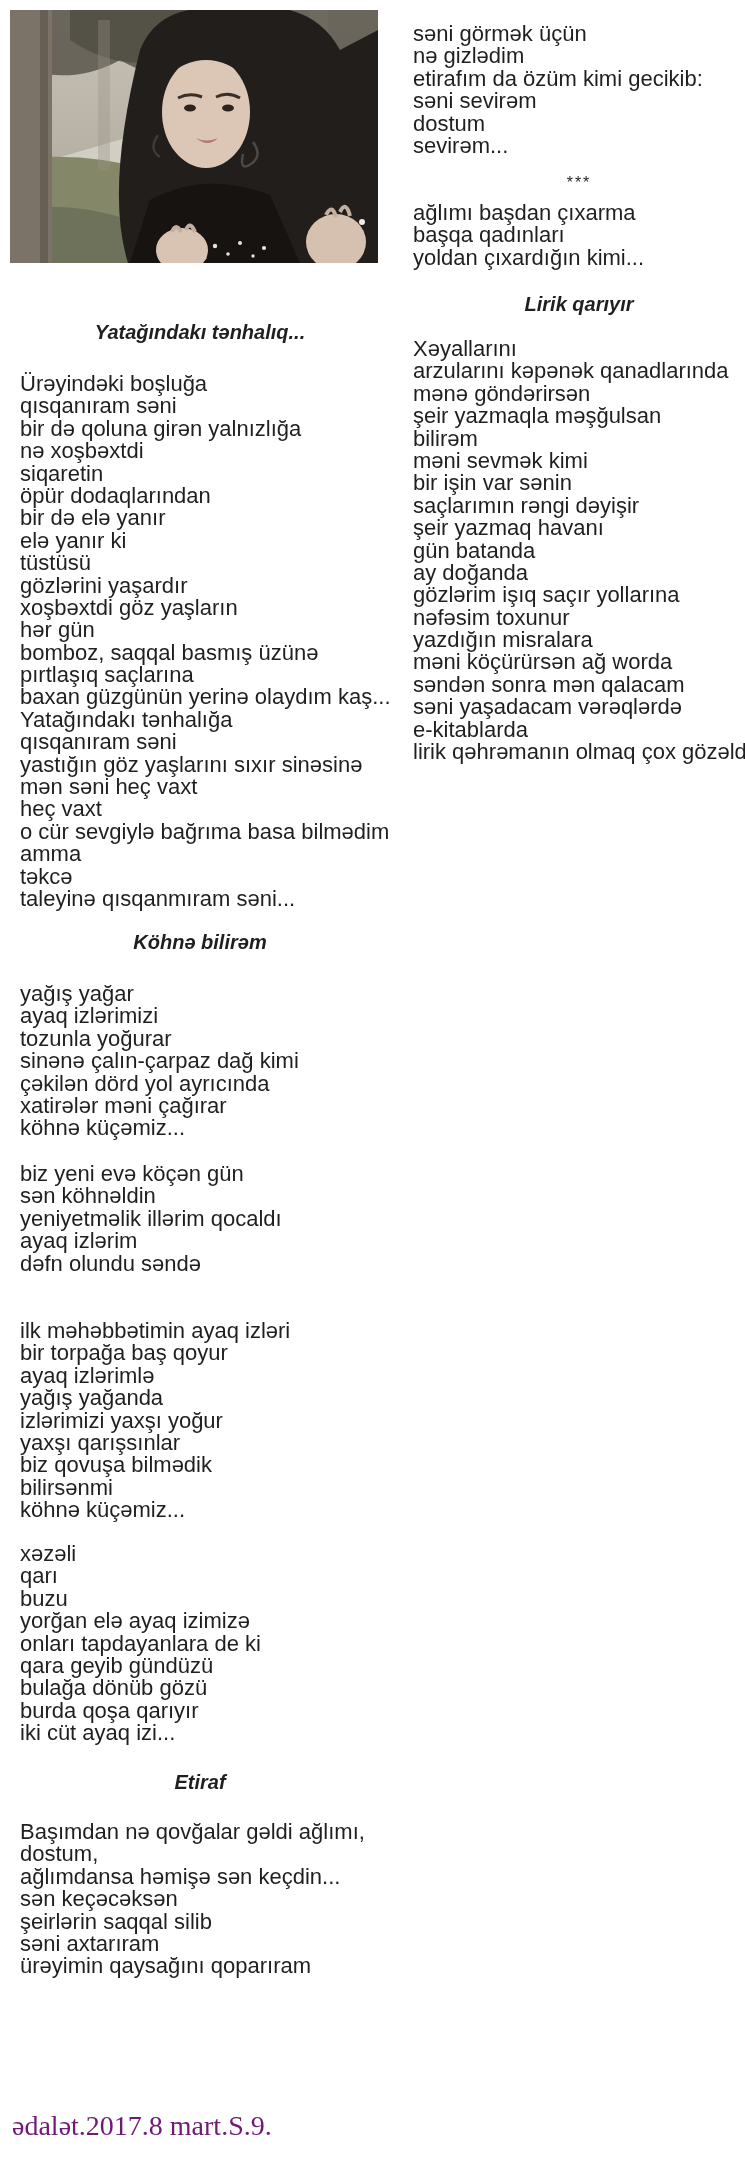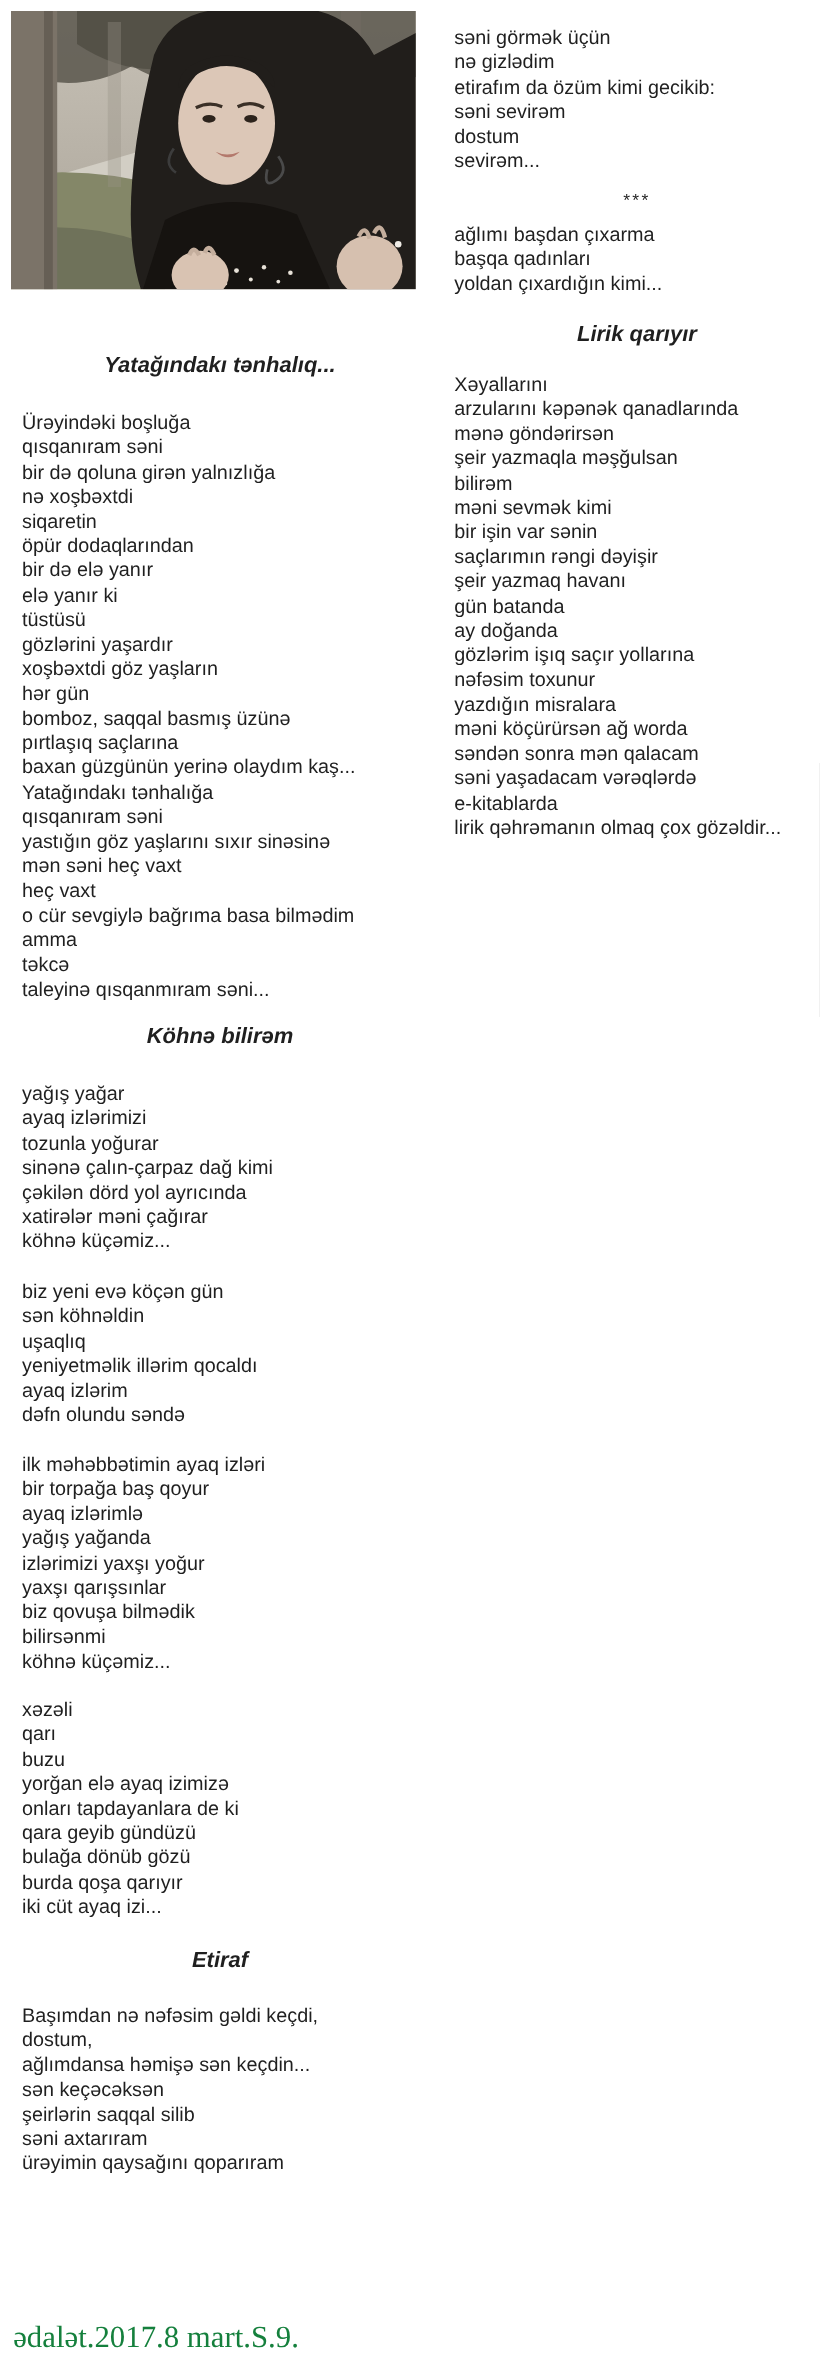--- a/index.html
+++ b/index.html
@@ -10,39 +10,39 @@
     background:#ffffff;
     overflow:hidden;
     font-family:"Liberation Sans", sans-serif;
     color:#1f1f1f;
   }
   .photo {
     position:absolute; left:10px; top:10px; width:368px; height:253px;
     background:#b9b2a7;
   }
   .photo svg { display:block; width:100%; height:100%; }
-  .block { position:absolute; font-size:18px; line-height:22.4px; white-space:pre; }
+  .block { position:absolute; font-size:22px; line-height:22.4px; white-space:pre; }
   .lines .line { height:22.4px; }
   .heading {
     position:absolute;
     font-size:20px; font-weight:bold; font-style:italic;
     text-align:center; line-height:22px;
   }
   .leftcol { left:20px; width:340px; }
   .lefthead { left:30px; width:340px; }
   .rightcol { left:413px; width:332px; }
   .righthead { left:413px; width:332px; }
   .separator {
     position:absolute; left:413px; width:332px;
     text-align:center; font-size:16px; letter-spacing:2px; line-height:22.4px;
   }
   .footer {
     position:absolute; left:12px; top:2110px;
     font-family:"Liberation Serif", serif;
-    font-size:28px; line-height:32px; color:#15803d;
+    font-size:28px; line-height:32px; color:#701a75;
     font-weight:normal;
   }
 </style>
 </head>
 <body>
 
 <div class="page">
 
   <div class="photo">
     <svg viewBox="0 0 368 253" preserveAspectRatio="none">
@@ -102,26 +102,26 @@
       <circle cx="352" cy="212" r="3" fill="#efece6"></circle>
     </svg>
   </div>
 
 
   <div class="heading lefthead" style="top:321px">Yatağındakı tənhalıq...</div>
   <div class="block leftcol lines" style="top:373px"><div class="line">Ürəyindəki boşluğa</div><div class="line">qısqanıram səni</div><div class="line">bir də qoluna girən yalnızlığa</div><div class="line">nə xoşbəxtdi</div><div class="line">siqaretin</div><div class="line">öpür dodaqlarından</div><div class="line">bir də elə yanır</div><div class="line">elə yanır ki</div><div class="line">tüstüsü</div><div class="line">gözlərini yaşardır</div><div class="line">xoşbəxtdi göz yaşların</div><div class="line">hər gün</div><div class="line">bomboz, saqqal basmış üzünə</div><div class="line">pırtlaşıq saçlarına</div><div class="line">baxan güzgünün yerinə olaydım kaş...</div><div class="line">Yatağındakı tənhalığa</div><div class="line">qısqanıram səni</div><div class="line">yastığın göz yaşlarını sıxır sinəsinə</div><div class="line">mən səni heç vaxt</div><div class="line">heç vaxt</div><div class="line">o cür sevgiylə bağrıma basa bilmədim</div><div class="line">amma</div><div class="line">təkcə</div><div class="line">taleyinə qısqanmıram səni...</div></div>
 
   <div class="heading lefthead" style="top:931px">Köhnə bilirəm</div>
   <div class="block leftcol lines" style="top:983px"><div class="line">yağış yağar</div><div class="line">ayaq izlərimizi</div><div class="line">tozunla yoğurar</div><div class="line">sinənə çalın-çarpaz dağ kimi</div><div class="line">çəkilən dörd yol ayrıcında</div><div class="line">xatirələr məni çağırar</div><div class="line">köhnə küçəmiz...</div></div>
-  <div class="block leftcol lines" style="top:1163px"><div class="line">biz yeni evə köçən gün</div><div class="line">sən köhnəldin</div><div class="line">uşaqlıq</div><div class="line">yeniyetməlik illərim qocaldı</div><div class="line">ayaq izlərim</div><div class="line">dəfn olundu səndə</div></div>
+  <div class="block leftcol lines" style="top:1163px"><div class="line">biz yeni evə köçən gün</div><div class="line">sən köhnəldin</div><div class="line">yeniyetməlik illərim qocaldı</div><div class="line">ayaq izlərim</div><div class="line">dəfn olundu səndə</div></div>
   <div class="block leftcol lines" style="top:1320px"><div class="line">ilk məhəbbətimin ayaq izləri</div><div class="line">bir torpağa baş qoyur</div><div class="line">ayaq izlərimlə</div><div class="line">yağış yağanda</div><div class="line">izlərimizi yaxşı yoğur</div><div class="line">yaxşı qarışsınlar</div><div class="line">biz qovuşa bilmədik</div><div class="line">bilirsənmi</div><div class="line">köhnə küçəmiz...</div></div>
   <div class="block leftcol lines" style="top:1543px"><div class="line">xəzəli</div><div class="line">qarı</div><div class="line">buzu</div><div class="line">yorğan elə ayaq izimizə</div><div class="line">onları tapdayanlara de ki</div><div class="line">qara geyib gündüzü</div><div class="line">bulağa dönüb gözü</div><div class="line">burda qoşa qarıyır</div><div class="line">iki cüt ayaq izi...</div></div>
 
   <div class="heading lefthead" style="top:1771px">Etiraf</div>
-  <div class="block leftcol lines" style="top:1821px"><div class="line">Başımdan nə nəfəsim gəldi keçdi,</div><div class="line">dostum,</div><div class="line">ağlımdansa həmişə sən keçdin...</div><div class="line">sən keçəcəksən</div><div class="line">şeirlərin saqqal silib</div><div class="line">səni axtarıram</div><div class="line">ürəyimin qaysağını qoparıram</div></div>
+  <div class="block leftcol lines" style="top:1821px"><div class="line">Başımdan nə qovğalar gəldi ağlımı,</div><div class="line">dostum,</div><div class="line">ağlımdansa həmişə sən keçdin...</div><div class="line">sən keçəcəksən</div><div class="line">şeirlərin saqqal silib</div><div class="line">səni axtarıram</div><div class="line">ürəyimin qaysağını qoparıram</div></div>
 
   <div class="block rightcol lines" style="top:23px"><div class="line">səni görmək üçün</div><div class="line">nə gizlədim</div><div class="line">etirafım da özüm kimi gecikib:</div><div class="line">səni sevirəm</div><div class="line">dostum</div><div class="line">sevirəm...</div></div>
 
   <div class="separator" style="top:172px">***</div>
 
   <div class="block rightcol lines" style="top:202px"><div class="line">ağlımı başdan çıxarma</div><div class="line">başqa qadınları</div><div class="line">yoldan çıxardığın kimi...</div></div>
 
   <div class="heading righthead" style="top:293px">Lirik qarıyır</div>
   <div class="block rightcol lines" style="top:338px"><div class="line">Xəyallarını</div><div class="line">arzularını kəpənək qanadlarında</div><div class="line">mənə göndərirsən</div><div class="line">şeir yazmaqla məşğulsan</div><div class="line">bilirəm</div><div class="line">məni sevmək kimi</div><div class="line">bir işin var sənin</div><div class="line">saçlarımın rəngi dəyişir</div><div class="line">şeir yazmaq havanı</div><div class="line">gün batanda</div><div class="line">ay doğanda</div><div class="line">gözlərim işıq saçır yollarına</div><div class="line">nəfəsim toxunur</div><div class="line">yazdığın misralara</div><div class="line">məni köçürürsən ağ worda</div><div class="line">səndən sonra mən qalacam</div><div class="line">səni yaşadacam vərəqlərdə</div><div class="line">e-kitablarda</div><div class="line">lirik qəhrəmanın olmaq çox gözəldir...</div></div>
 

